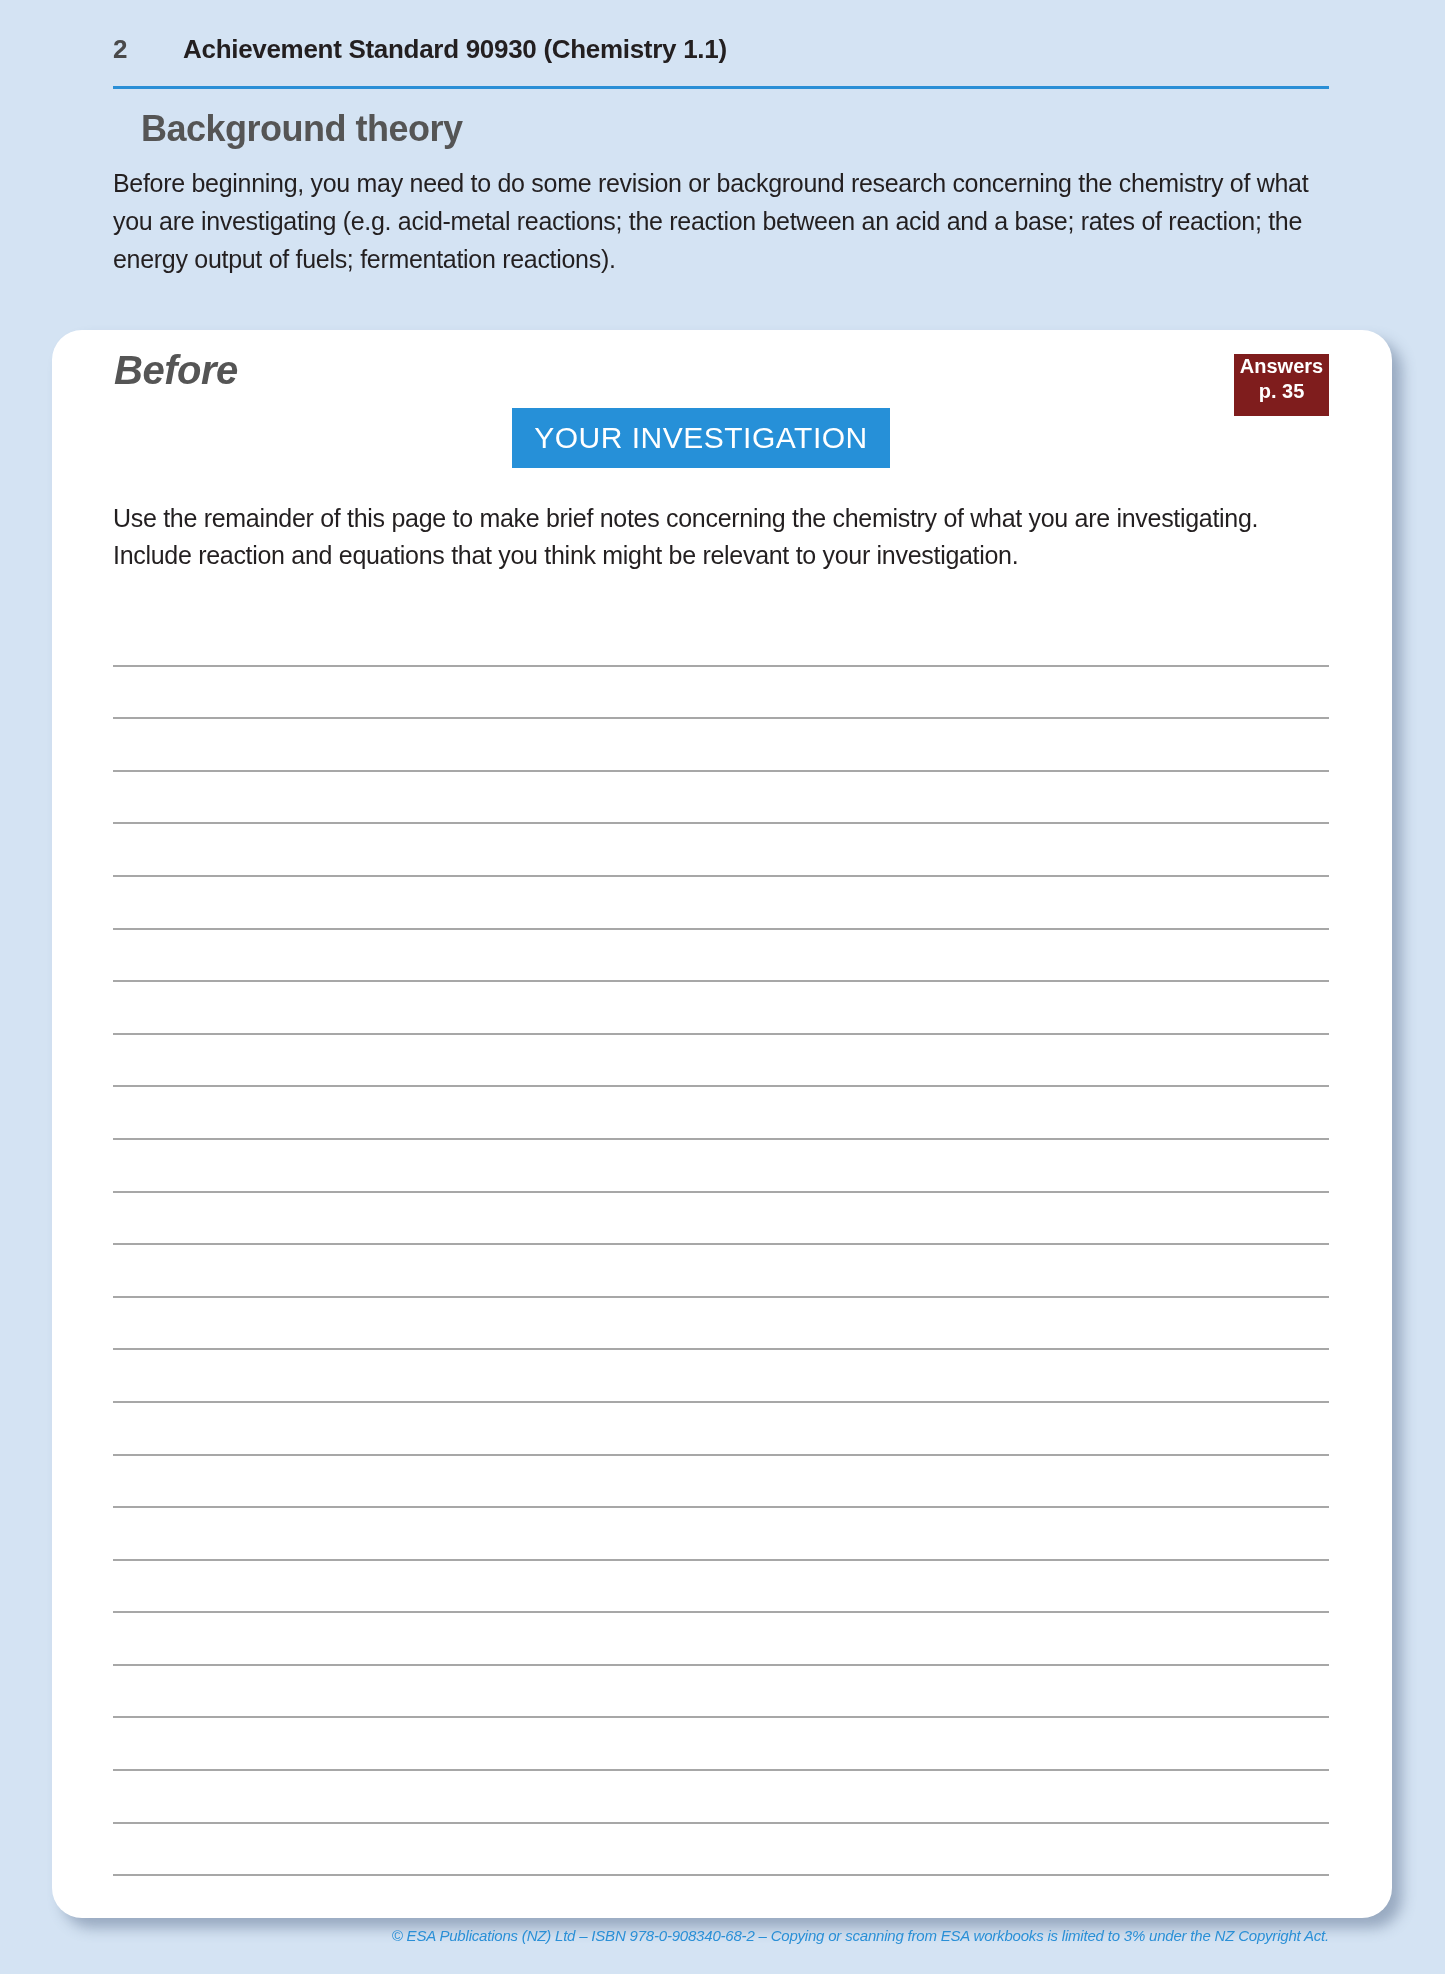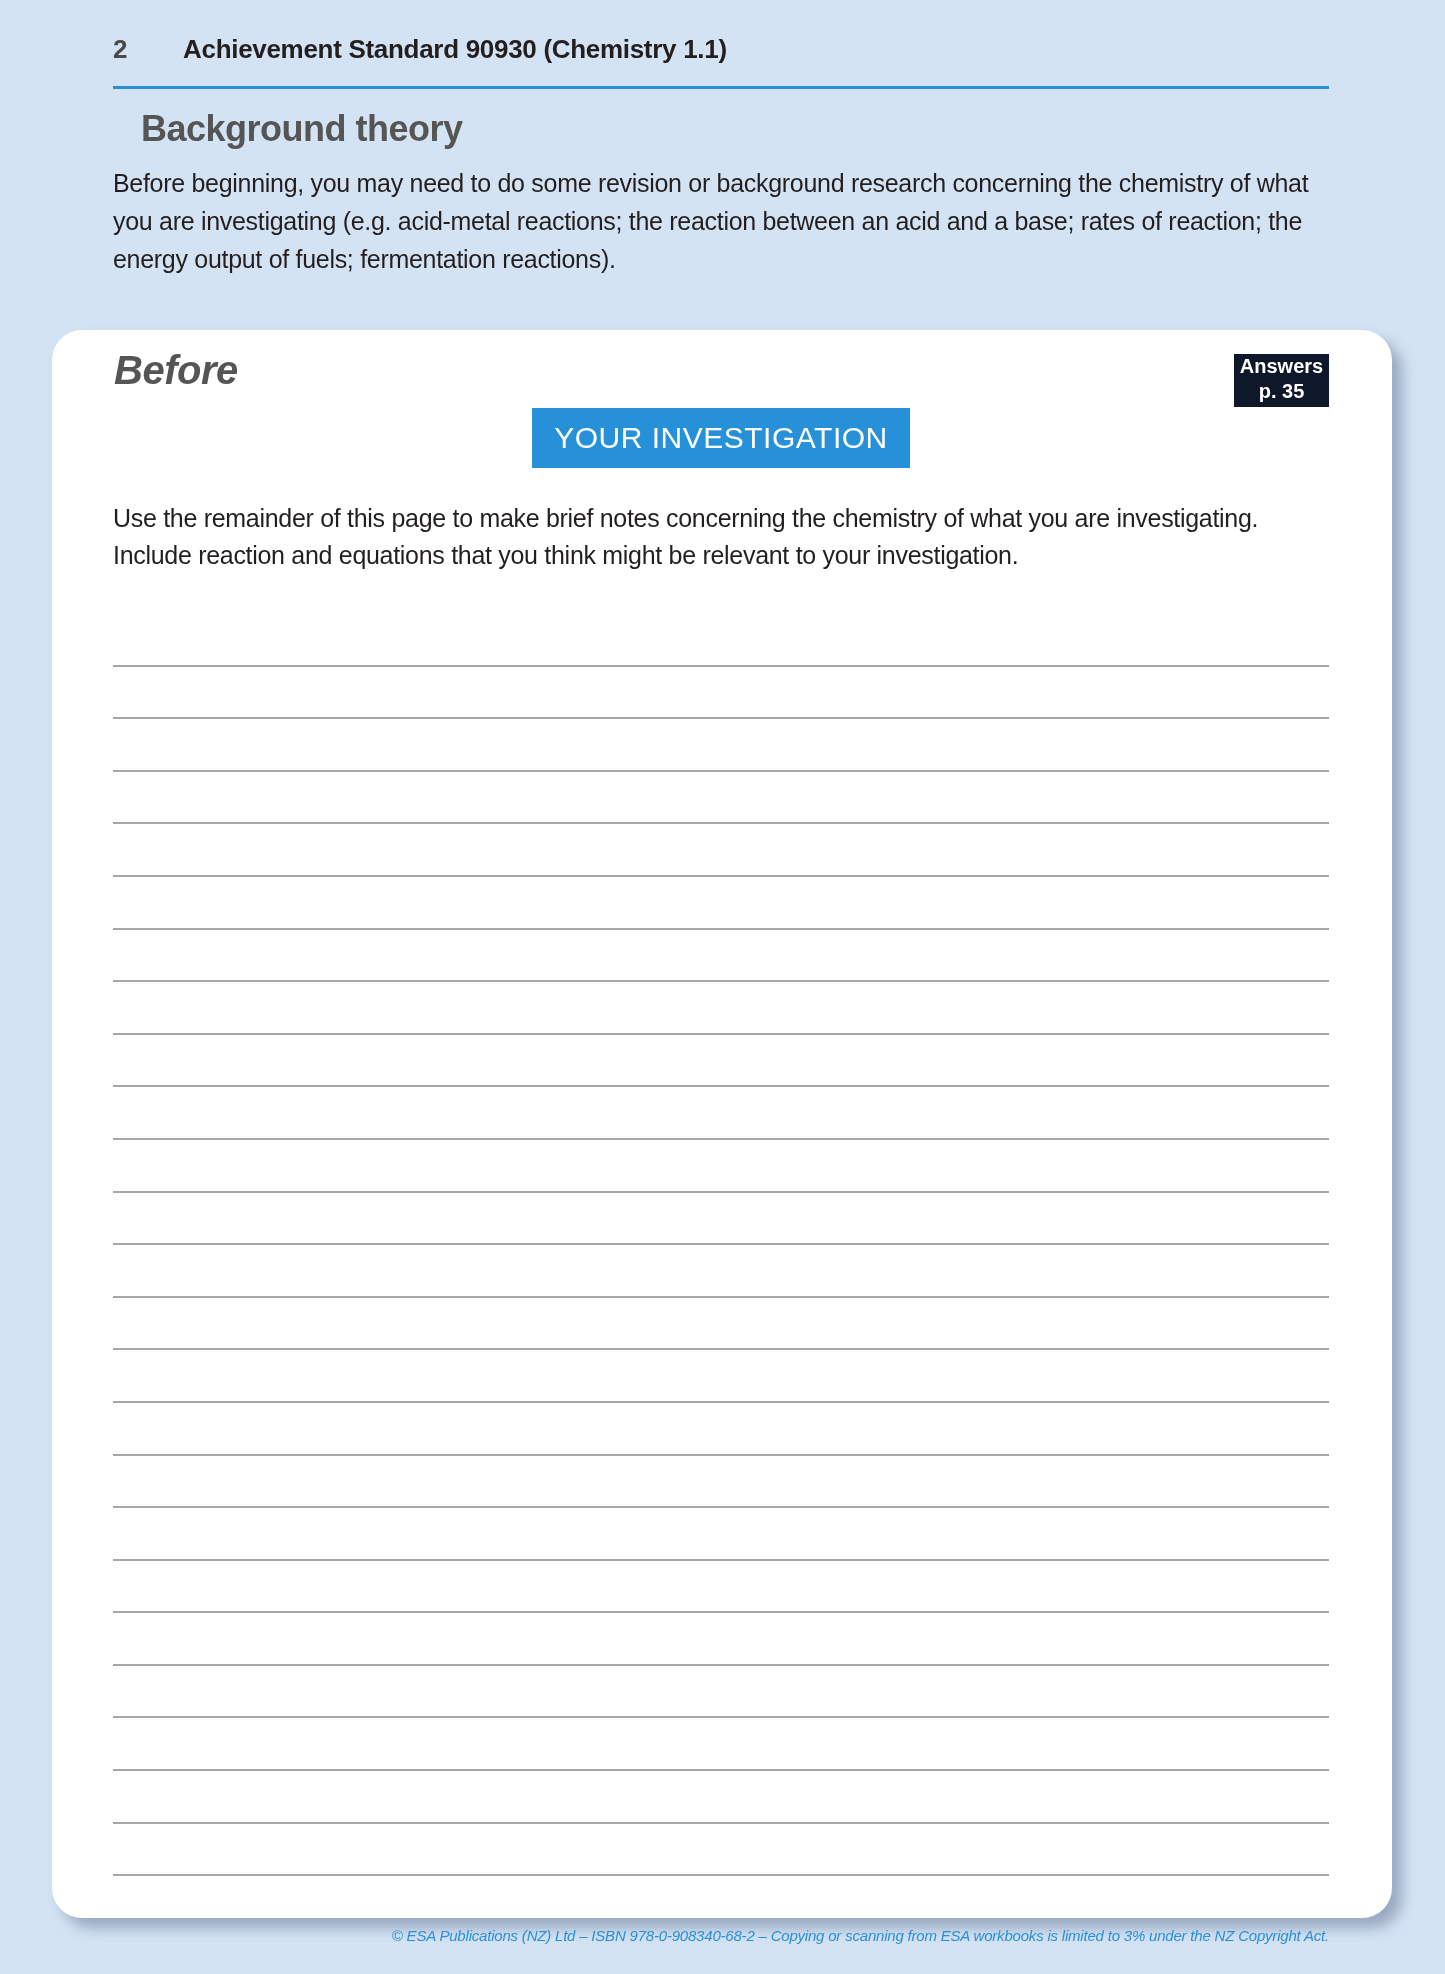--- a/index.html
+++ b/index.html
@@ -11,25 +11,25 @@
   .page-num { position:absolute; left:0; top:4px; font-size:26px; font-weight:bold; color:#4a4a4a; }
   .std-title { position:absolute; left:70px; top:4px; font-size:26px; font-weight:bold; color:#231f20; letter-spacing:-0.3px;text-align:right; }
   .bg-title { position:absolute; left:113px; top:108px; font-size:36px; font-weight:bold; color:#555555; letter-spacing:-0.5px;margin-left:28px; }
   .bg-text { position:absolute; left:113px; top:164px; width:1230px; font-size:25px; line-height:38px; color:#231f20; letter-spacing:-0.3px; }
   .card {
     position:absolute; left:52px; top:330px; width:1340px; height:1588px; background:#ffffff;
     border-radius:30px; box-shadow:10px 10px 14px rgba(80,100,130,0.45);
   }
   .theory-title { position:absolute; left:62px; top:18px; font-size:40px; font-weight:bold; font-style:italic; color:#555555; letter-spacing:-0.5px; }
   .answers-badge {
-    position:absolute; left:1182px; top:24px; width:95px; height:53px; background:#0f172a; color:#ffffff;
+    position:absolute; left:1182px; top:24px; width:95px; height:62px; background:#7f1d1d; color:#ffffff;
     font-size:20px; line-height:25px; text-align:center; font-weight:bold;
   }
   .section-banner {
-    position:absolute; left:480px; top:78px; width:378px; height:60px; background:#2690d8; color:#ffffff;
+    position:absolute; left:460px; top:78px; width:378px; height:60px; background:#2690d8; color:#ffffff;
     font-size:30px; line-height:60px; text-align:center; letter-spacing:0.5px;
   }
   .instructions { position:absolute; left:61px; top:170px; width:1240px; font-size:25px; line-height:37px; color:#231f20; letter-spacing:-0.3px; }
   .lines { position:absolute; left:61px; top:284px; width:1216px; }
   .write-line { height:50.6px; border-bottom:2px solid #a7a7a7; }
   .footer {
     position:absolute; right:116px; top:1927px; font-size:15px; font-style:italic; color:#2a8fd6; letter-spacing:-0.2px;
   }
 </style>
 </head>

